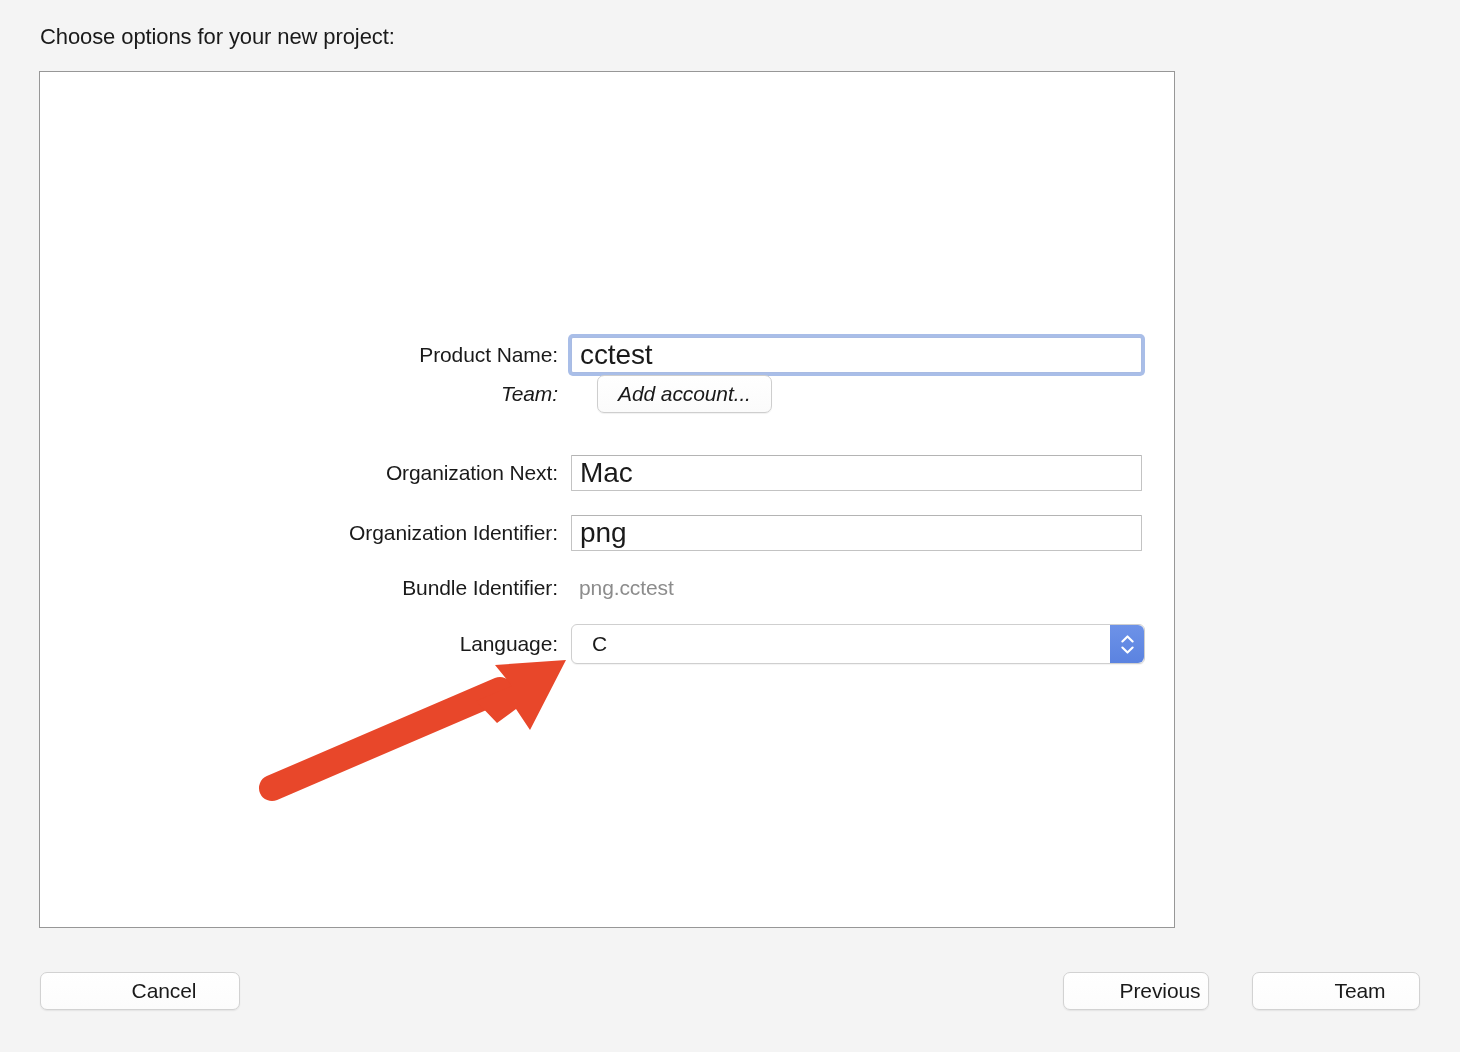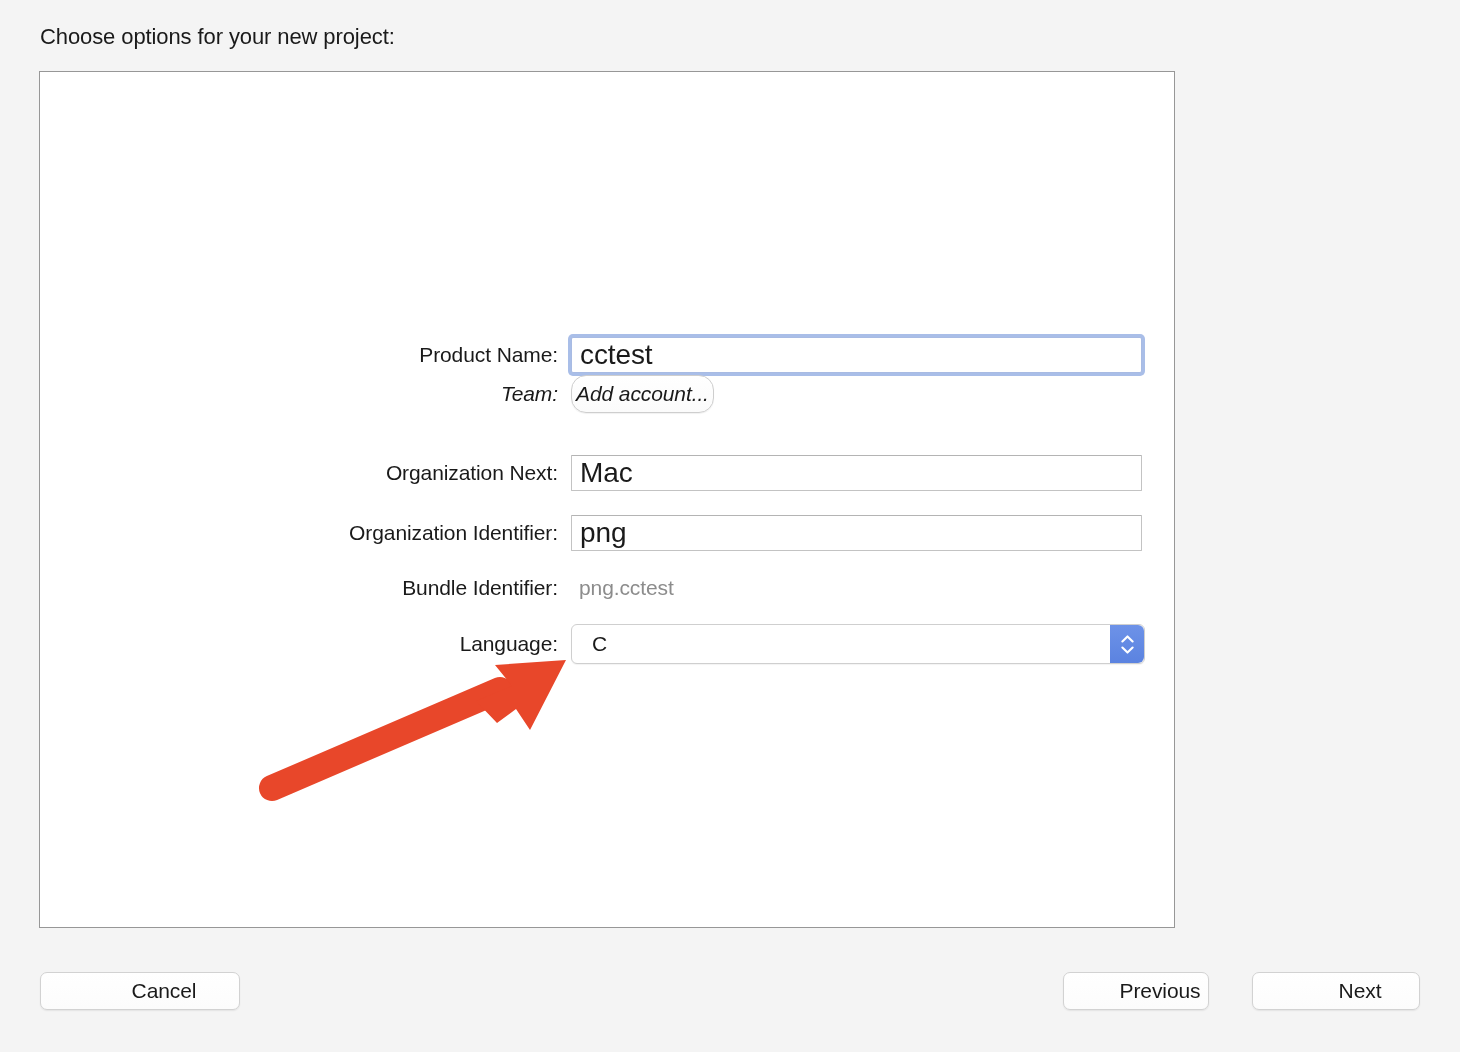--- a/index.html
+++ b/index.html
@@ -96,33 +96,34 @@
   }
 
   .focus-wrap {
     position: relative;
   }
 
   
   .pushbutton {
     box-sizing: border-box;
     height: 38px;
-    padding: 0 4px;
+    padding: 0 20px;
     background: linear-gradient(#ffffff, #fbfbfb);
     border: 1px solid #cecece;
-    border-radius: 15px;
+    border-radius: 7px;
     font-size: 21px;
     font-family: "Liberation Sans", sans-serif;
     color: #1a1a1a;
     letter-spacing: -0.1px;
     display: inline-flex;
     align-items: center;
     justify-content: center;
     box-shadow: 0 1px 1px rgba(0,0,0,0.06);
     cursor: default;
+    margin-left: 26px;
   }
 
   
   .statictext {
     font-size: 21px;
     color: #8c8c8c;
     letter-spacing: -0.1px;
     padding-left: 8px;
     white-space: nowrap;
   }
@@ -261,20 +262,20 @@
           </span>
         </div>
       </div>
     </div>
 
   </div>
 </div>
 
 <div class="bottombtn" id="btn-cancel">Cancel</div>
 <div class="bottombtn" id="btn-previous">Previous</div>
-<div class="bottombtn" id="btn-next">Next</div>
+<div class="bottombtn" id="btn-next">Team</div>
 
 <svg class="arrow-overlay" viewBox="0 0 1460 1052">
   <g>
     <line x1="272" y1="788" x2="500" y2="690" stroke="#e8472a" stroke-width="26" stroke-linecap="round"></line>
     <polygon points="566,660 495,665 512,686 476,701 497,723 516,709 530,730" fill="#e8472a"></polygon>
   </g>
 </svg>
 
 </body></html>

